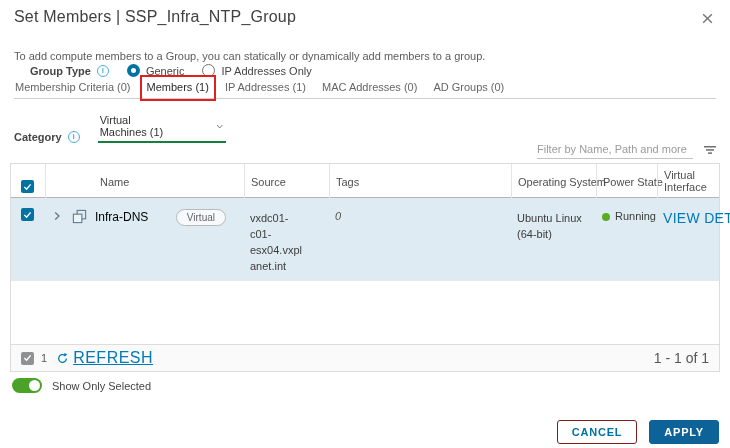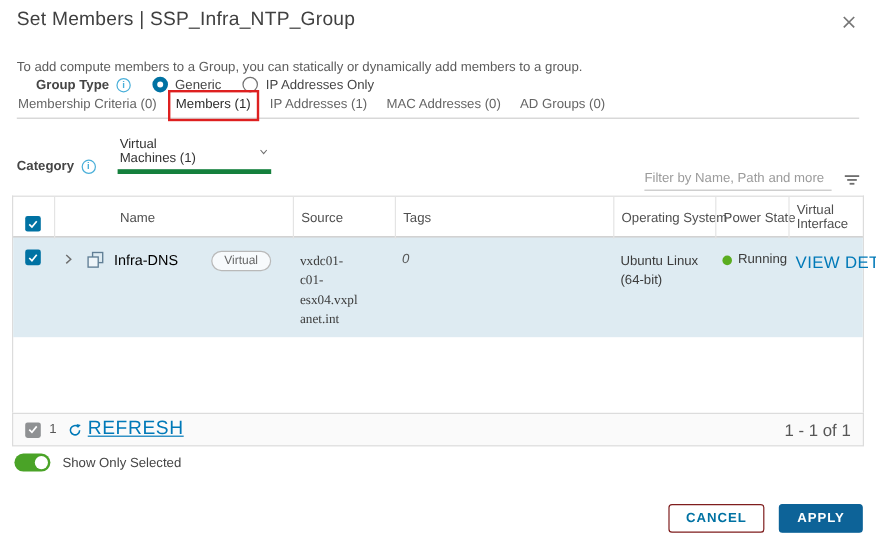--- a/index.html
+++ b/index.html
@@ -26,21 +26,21 @@
 
   
   .tabs { position:absolute; top:79px; left:14px; right:14px; height:20px; border-bottom:1px solid #cfcfcf;
           display:flex; gap:14px; font-size:11px; color:#656565; }
   .tab { padding:2px 1px; cursor:pointer; white-space:nowrap; }
   .tab.active { color:#2b2b2b; position:relative; }
   .red-box { position:absolute; top:-4px; left:-6px; right:-6px; bottom:-3px; border:2px solid #de2020; pointer-events:none; }
 
   
   .category { position:absolute; top:112px; left:14px; display:flex; align-items:flex-end; font-size:11px; }
-  .select { margin-left:18px; width:128px; border-bottom:4px solid #15803d; display:flex; align-items:center;
+  .select { margin-left:18px; width:128px; border-bottom:2px solid #15803d; display:flex; align-items:center;
             justify-content:flex-end; padding:2px 2px 3px 2px; color:#333; cursor:pointer;gap:36px; }
 
   
   .filter { position:absolute; top:141px; right:13px; display:flex; align-items:flex-end; gap:10px; }
   .filter input { width:156px; border:none; outline:none; border-bottom:1px solid #c4c4c4; font-size:11px;
                   padding:2px 0 3px 0; font-family:"Liberation Sans", sans-serif; color:#444; }
   .filter input::placeholder { color:#9b9b9b; }
   .filter-icon { padding-bottom:4px; cursor:pointer; line-height:0; }
 
   
@@ -69,21 +69,21 @@
   .pill { margin-left:auto; margin-right:18px; font-size:10px; color:#666; border:1px solid #b9b9b9;
           border-radius:10px; padding:2px 10px; background:rgba(255,255,255,.75); }
 
   .src-line { line-height:16px; }
   .tags-cell { font-style:italic; color:#555; padding-left:6px; }
   .os-cell { line-height:16px; padding-right:10px; }
   .power-cell { display:flex; align-items:flex-start; }
   .power-dot { width:8px; height:8px; border-radius:50%; background:#5aad20; margin:3px 5px 0 0; flex:none; }
   .link { color:#0079b8; font-size:14px; letter-spacing:.3px; cursor:pointer; white-space:nowrap; }
 
-  .cell.src { padding-left:6px;font-family:Liberation Serif, serif; }
+  .cell.src { padding-left:6px; }
   .cell.osc { padding-left:6px; }
   .cell.pwc { padding-left:6px; }
   .cell.vic { padding-left:6px; }
 
   
   .tfoot { position:absolute; top:344px; left:10px; width:710px; height:28px; background:#fafafa;
            border:1px solid #dcdcdc; display:flex; align-items:center; padding:0 10px; font-size:11px; color:#565656; }
   .tfoot .count { margin:0 10px 0 7px; }
   .refresh { display:flex; align-items:center; gap:5px; color:#0079b8; font-size:16px; letter-spacing:.5px; cursor:pointer;text-decoration:underline; }
   .pagination { margin-left:auto; font-size:14px; color:#565656; }

